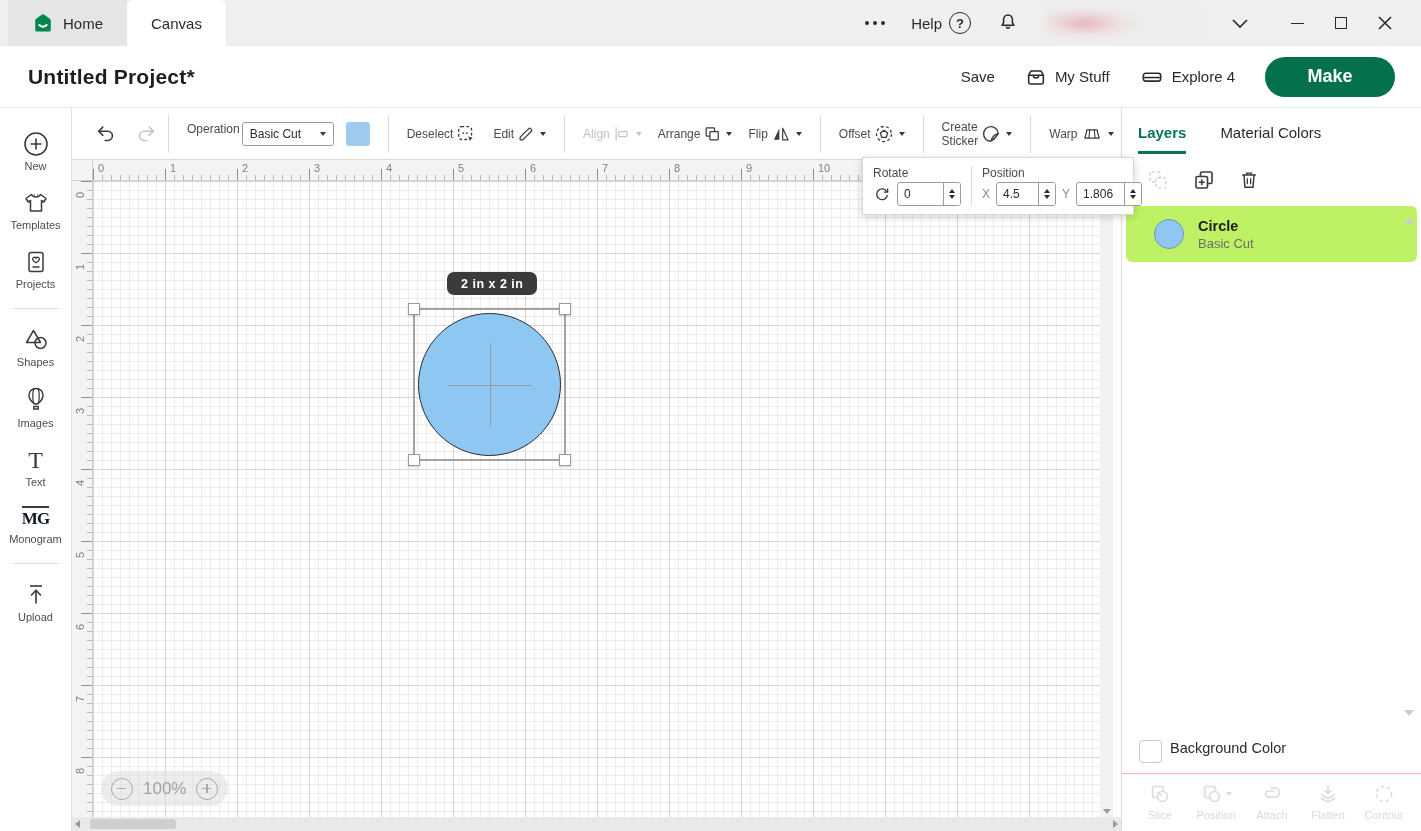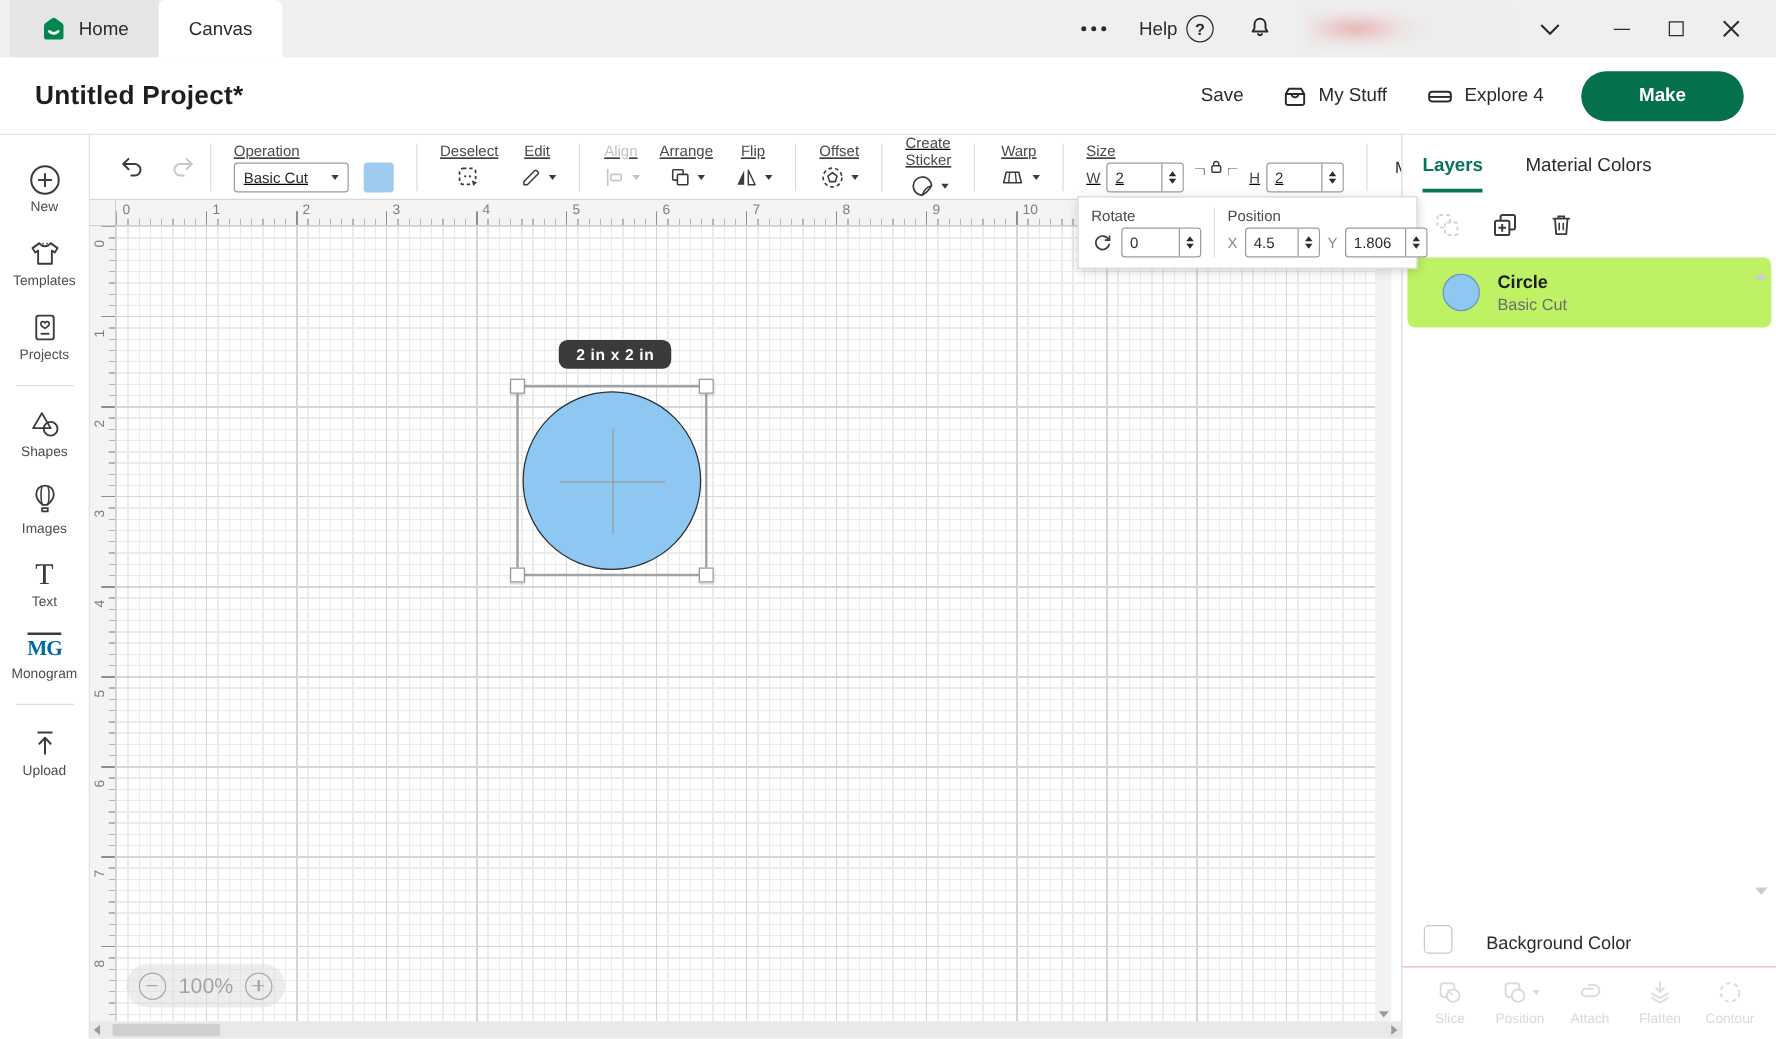--- a/index.html
+++ b/index.html
@@ -24,35 +24,35 @@
   .winbtns { display:flex; align-items:center; gap:0; }
   .winbtn { width:44px; height:46px; display:flex; align-items:center; justify-content:center; cursor:pointer; }
   .min-line { width:13px; height:0; border-top:1.6px solid #2b2b2b; }
   .max-box { width:12px; height:12px; border:1.6px solid #2b2b2b; }
 
   
   .header { position:absolute; left:0; top:46px; width:1421px; height:62px; background:#fff; border-bottom:1px solid #e4e4e4; display:flex; align-items:center; }
   .proj-title { margin-left:28px; font-size:21px; font-weight:700; color:#1e1e1e; letter-spacing:.2px; }
   .header-right { margin-left:auto; display:flex; align-items:center; gap:30px; padding-right:26px; font-size:15px; color:#2b2b2b; }
   .hitem { display:flex; align-items:center; gap:8px; cursor:pointer; }
-  .make-btn { width:130px; height:40px; border-radius:20px; background:#05714C; color:#fff; font-size:15px; font-weight:700; display:flex; align-items:center; justify-content:center; cursor:pointer; }
+  .make-btn { width:130px; height:40px; border-radius:20px; background:#05714C; color:#fff; font-size:18px; font-weight:700; display:flex; align-items:center; justify-content:center; cursor:pointer; }
 
   
   .sidebar { position:absolute; left:0; top:108px; width:72px; height:723px; background:#fff; border-right:1px solid #e3e3e3; display:flex; flex-direction:column; align-items:center; padding-top:14px; }
   .sb-item { width:72px; display:flex; flex-direction:column; align-items:center; gap:3px; padding:9px 0; cursor:pointer; }
   .sb-item svg { display:block; }
   .sb-label { font-size:11px; color:#4d4d4d; }
   .sb-div { width:46px; border-top:1px solid #ddd; margin:9px 0; }
   .serifT { font-family:"Liberation Serif", serif; font-size:24px; color:#3b3b3b; line-height:26px; }
-  .mono-mg { font-family:"Liberation Serif", serif; font-size:17px; font-weight:bold; color:#0369a1; border-top:2px solid #3b3b3b; padding-top:0px; line-height:22px; letter-spacing:-1px; }
+  .mono-mg { font-family:"Liberation Serif", serif; font-size:17px; font-weight:bold; color:#0f172a; border-top:2px solid #3b3b3b; padding-top:0px; line-height:22px; letter-spacing:-1px; }
 
   
   .toolbar { position:absolute; left:72px; top:108px; width:1049px; height:52px; background:#fff; border-bottom:1px solid #d9d9d9; display:flex; align-items:center; }
   .tb-div { width:0; border-left:1px solid #ddd; height:38px; margin:0 10px; }
-  .tb-group { display:flex; flex-direction:column; align-items:center; gap:2px; padding:0 8px; cursor:pointer;text-decoration:underline; }
+  .tb-group { display:flex; flex-direction:row; align-items:center; gap:2px; padding:0 8px; cursor:pointer; }
   .tb-label { font-size:12px; color:#4a4a4a; }
   .tb-label.disabled { color:#c3c3c3; }
   .tb-ctrl { height:24px; display:flex; align-items:center; gap:4px; }
   .caret { width:0; height:0; border-left:4px solid transparent; border-right:4px solid transparent; border-top:5px solid #3b3b3b; }
   .caret.sm { border-left-width:3.5px; border-right-width:3.5px; border-top-width:4.5px; }
   .caret.disabled { border-top-color:#c3c3c3; }
   .undo-redo { display:flex; align-items:center; gap:16px; padding-left:22px; }
   .dd { width:92px; height:24px; border:1px solid #9c9c9c; border-radius:3px; display:flex; align-items:center; justify-content:space-between; padding:0 7px; font-size:12px; color:#2b2b2b; background:#fff; cursor:pointer; }
   .swatch { width:24px; height:24px; border-radius:3px; background:#9FCBF1; margin-left:8px; cursor:pointer; }
   .numinput { height:24px; border:1px solid #9c9c9c; border-radius:3px; display:flex; align-items:center; background:#fff; overflow:hidden; }
@@ -129,21 +129,21 @@
   .rp-tab.active { color:#077457; font-weight:700; border-bottom:3px solid #077457; }
   .rp-icons { display:flex; align-items:center; gap:22px; padding:14px 0 10px 24px; }
   .rp-icons .icbtn { cursor:pointer; display:flex; }
   .layer-item { margin:4px 4px 0 4px; height:56px; background:#bef264; border-radius:6px; display:flex; align-items:center; gap:14px; padding-left:28px; cursor:pointer; }
   .layer-chip { width:30px; height:30px; border-radius:50%; background:#8DC7F2; border:1.5px solid #6b96c9; }
   .layer-name { font-size:14.5px; font-weight:700; color:#1e1e1e; }
   .layer-op { font-size:13px; color:#6e6e6e; margin-top:2px; }
   .rp-scroll-up { position:absolute; right:7px; top:110px; width:0; height:0; border-left:5px solid transparent; border-right:5px solid transparent; border-bottom:6px solid #cdcdcd; }
   .rp-scroll-dn { position:absolute; right:7px; bottom:115px; width:0; height:0; border-left:5px solid transparent; border-right:5px solid transparent; border-top:6px solid #cdcdcd; }
   .rp-bottom { position:absolute; left:0; bottom:0; width:300px; }
-  .bg-row { display:flex; align-items:flex-end; gap:27px; padding:10px 0 10px 17px; }
+  .bg-row { display:flex; align-items:flex-start; gap:8px; padding:10px 0 10px 17px; }
   .bg-check { width:23px; height:23px; border:1.5px solid #c9c9c9; border-radius:4px; background:#fff; cursor:pointer; }
   .bg-label { font-size:14.5px; color:#2b2b2b; }
   .rp-actions { border-top:1px solid #f9a8d4; display:flex; justify-content:space-between; padding:8px 10px 10px 10px; }
   .rpa { display:flex; flex-direction:column; align-items:center; gap:3px; width:56px; }
   .rpa-label { font-size:11px; color:#dadada; }
   .rpa .cmb { display:flex; align-items:center; gap:2px; }
   .caret.ghost { border-top-color:#dadada; }
 
   svg { overflow:visible; }
 </style>

